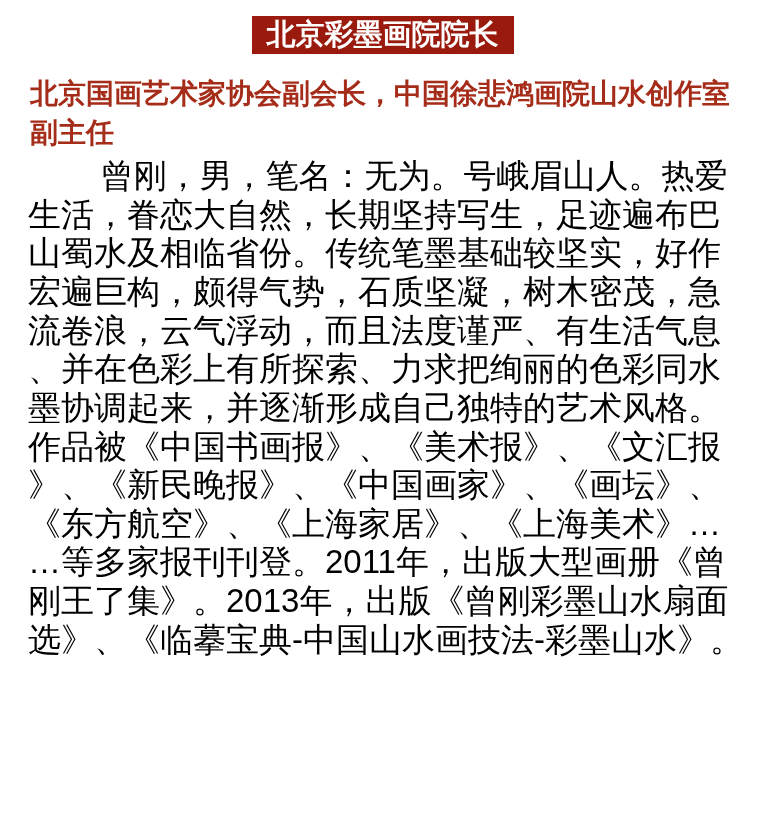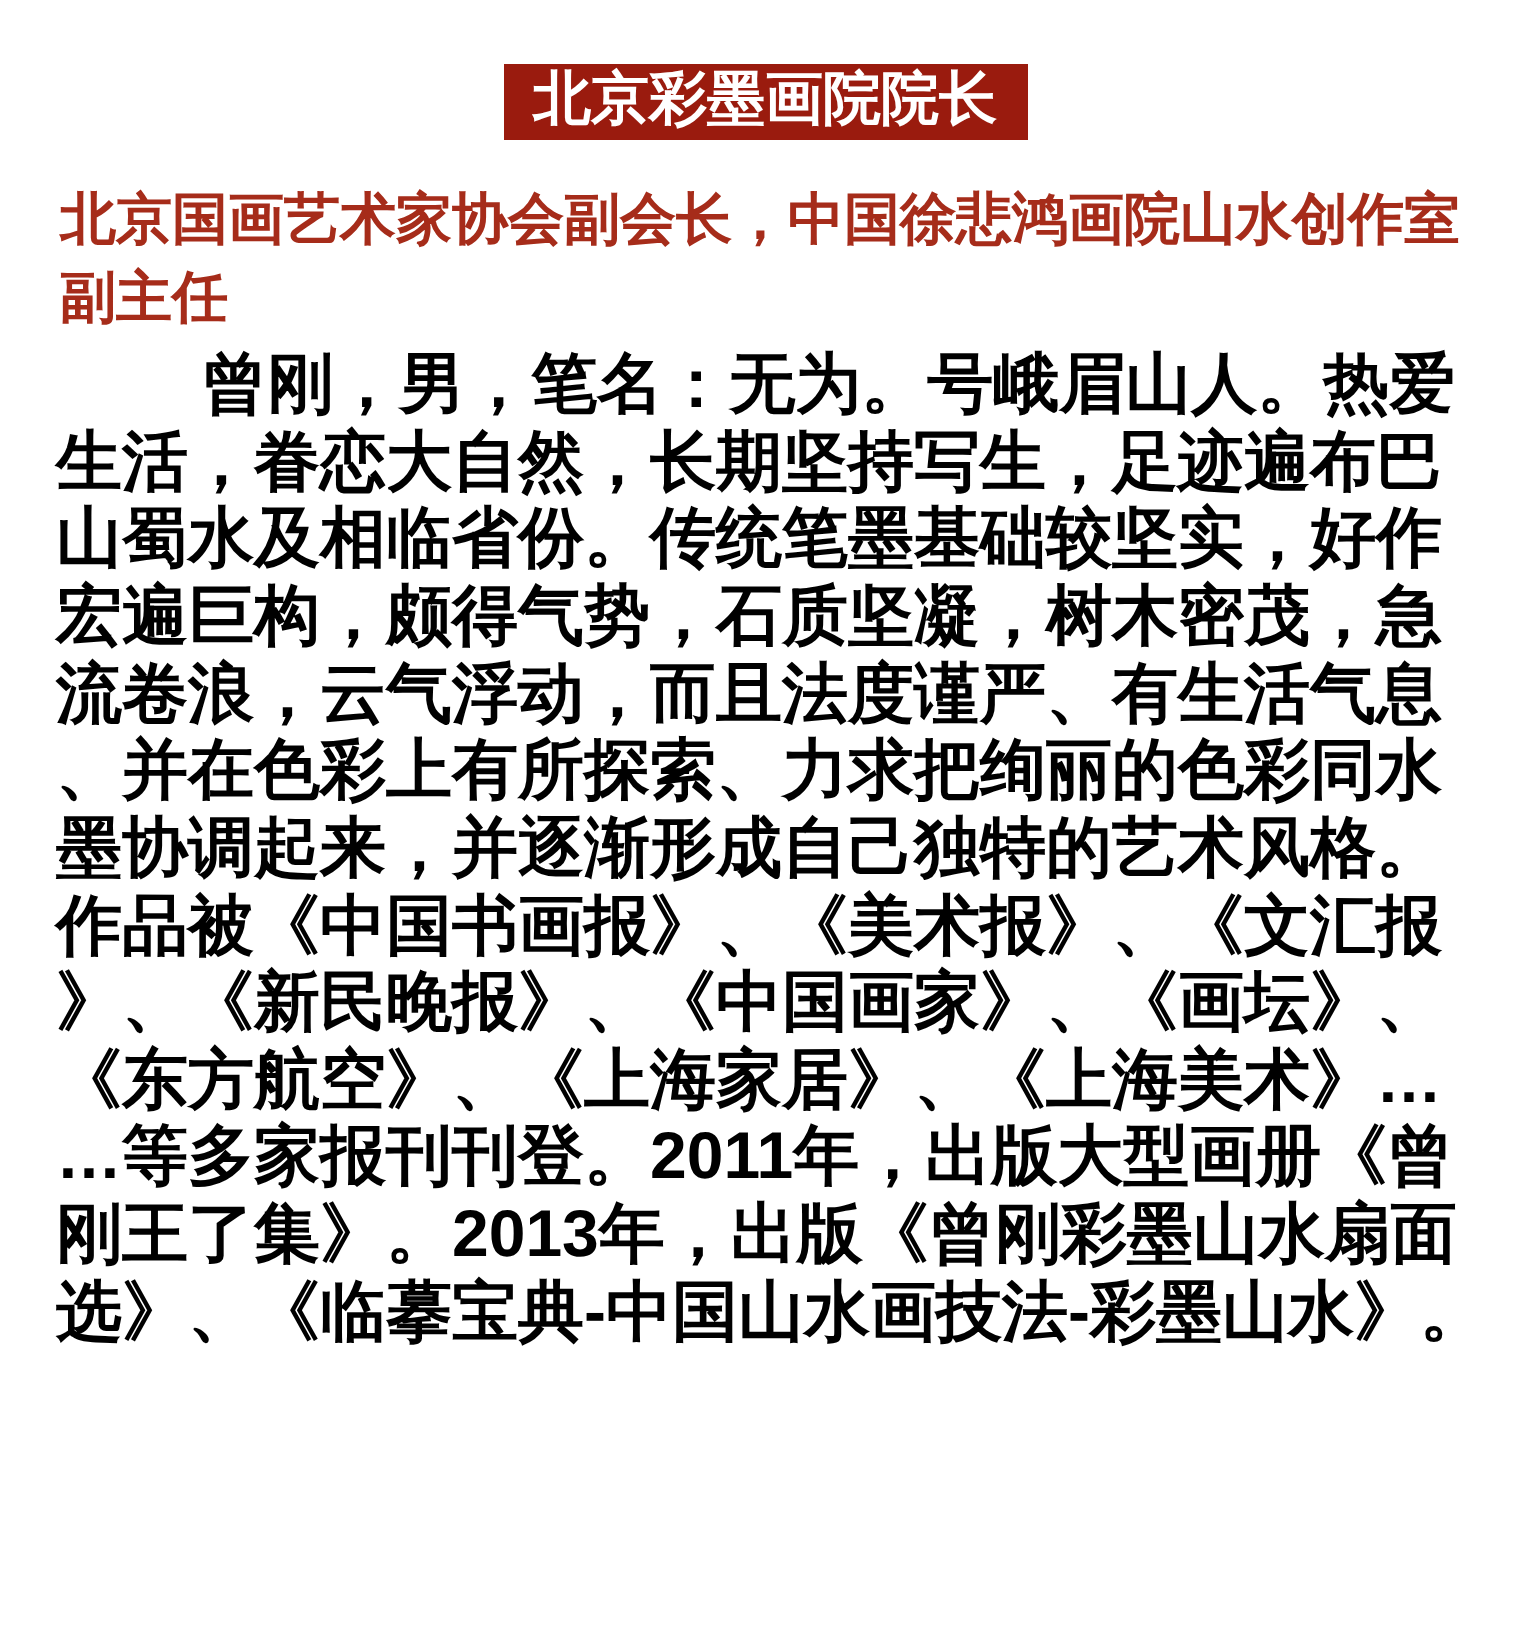--- a/index.html
+++ b/index.html
@@ -23,21 +23,21 @@
     margin: 10px 0 0 0;
     text-align: center;
     font-size: 66px;
     font-weight: bold;
     line-height: 1.15;
     letter-spacing: 3px;
     color: #000000;
   }
   .badge-row {
     text-align: center;
-    margin-top: 32px;
+    margin-top: 16px;
   }
   .badge {
     display: inline-block;
     background: #9a1b0e;
     color: #ffffff;
     font-size: 29px;
     font-weight: bold;
     line-height: 1.1;
     padding: 3px 15px;
   }
@@ -45,21 +45,21 @@
     margin: 20px 26px 0 30px;
     font-size: 28px;
     font-weight: bold;
     color: #a62c1a;
     line-height: 1.4;
     line-break: anywhere;
   }
   .bio {
     margin: 5px 22px 0 28px;
     font-size: 33px;
-    font-weight: bold;
+    font-weight: normal;
     color: #000000;
     line-height: 1.17;
     text-indent: 2.2em;
     line-break: anywhere;
   }
 </style>
 </head>
 <body>
 
 <main class="doc">

